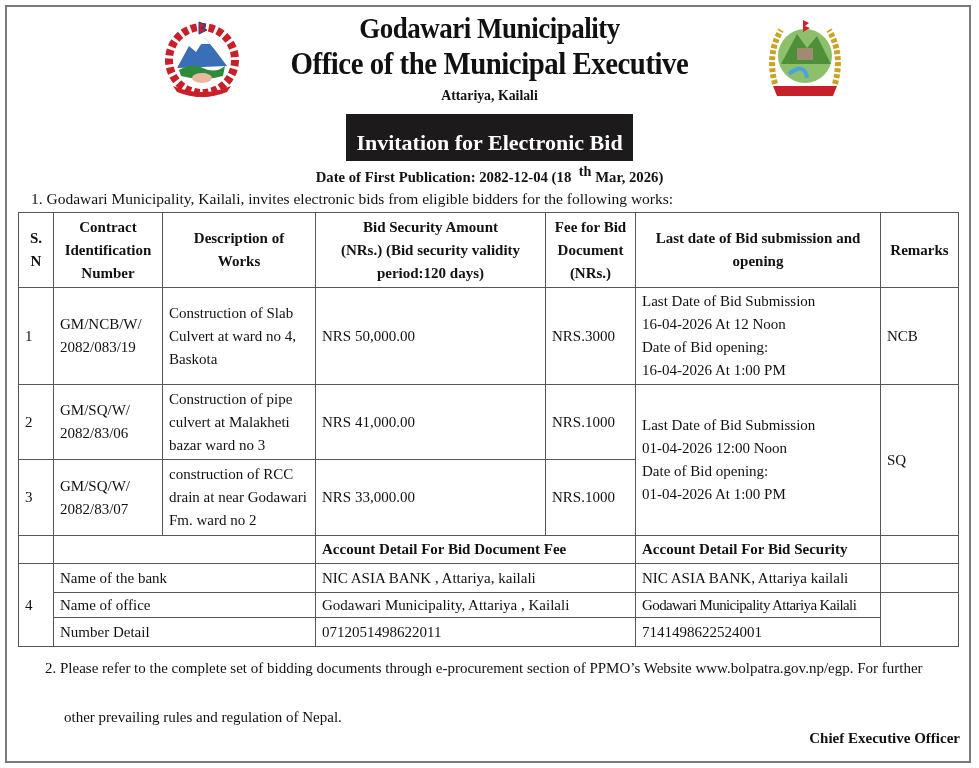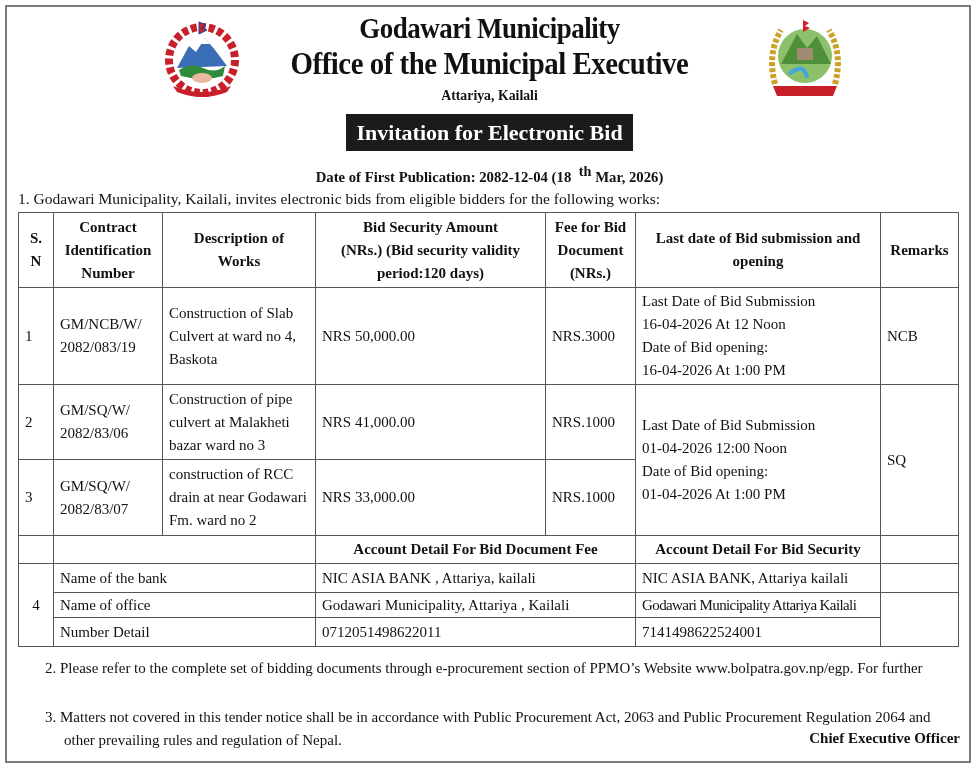--- a/index.html
+++ b/index.html
@@ -12,32 +12,32 @@
   .emblem-right { left: 767px; top: 14px; width: 76px; height: 90px; }
   .title1 { position: absolute; left: 0; width: 979px; top: 12px; text-align: center;
             font-family: "Liberation Serif", serif; font-weight: bold; font-size: 29px;
             letter-spacing: -0.5px; transform: scaleX(0.93); }
   .title2 { position: absolute; left: 0; width: 979px; top: 46px; text-align: center;
             font-weight: bold; font-size: 31px; letter-spacing: -0.5px; transform: scaleX(0.93); }
   .subtitle { position: absolute; left: 0; width: 979px; top: 87px; text-align: center;
               font-weight: bold; font-size: 15px; transform: scaleX(0.92); }
   .banner-wrap { position: absolute; left: 0; width: 979px; top: 114px; text-align: center; }
   .banner { display: inline-block; background: #1c1a1b; color: #fff; font-weight: bold;
-            font-size: 22px; padding: 5px 10px 4px 10px; line-height: 28px; }
+            font-size: 22px; padding: 15px 10px 4px 10px; line-height: 28px; }
   .pubdate { position: absolute; left: 0; width: 979px; top: 163px; text-align: center;
              font-weight: bold; font-size: 15.5px; transform: scaleX(0.95); }
   .pubdate sup { font-size: 15px; margin-left: 8px; }
-  .intro { position: absolute; left: 18px; top: 190px; font-size: 15.5px; }
+  .intro { position: absolute; left: 31px; top: 190px; font-size: 15.5px; }
   table.bids { position: absolute; left: 18px; top: 212px; border-collapse: collapse;
                font-size: 15px; }
   table.bids td, table.bids th { border: 1px solid #555; padding: 0 6px; vertical-align: middle; }
   table.bids th { font-weight: bold; text-align: center; line-height: 23px; font-size: 15px; }
   td.lh { line-height: 23px; }
   .right { }
-  .center { text-align: center; }
+  .center { text-align: left; }
   .bold { font-weight: bold; }
   .para { position: absolute; left: 20px; font-size: 15px; line-height: 22.5px; width: 942px;
           text-align: justify; margin-left: 25px; }
   .para .indent { display: block; padding-left: 19px; }
   .sign { position: absolute; right: 19px; top: 730px; font-weight: bold; font-size: 15px; }
 </style>
 </head>
 <body>
 
 <div class="frame"></div>
@@ -142,16 +142,15 @@
     <td colspan="2">0712051498622011</td>
     <td>7141498622524001</td>
   </tr>
 </tbody>
   </table>
 
 <div class="para" style="top:657px">
   <span>2. Please refer to the complete set of bidding documents through e-procurement section of PPMO’s Website www.bolpatra.gov.np/egp. For further</span>
 </div>
 <div class="para" style="top:706px">
-  <span>3. Matters not covered in this tender notice shall be in accordance with Public Procurement Act, 2063 and Public Procurement Regulation 2064 and</span>
   <span class="indent">other prevailing rules and regulation of Nepal.</span>
 </div>
 <div class="sign">Chief Executive Officer</div>
 
 </body></html>

